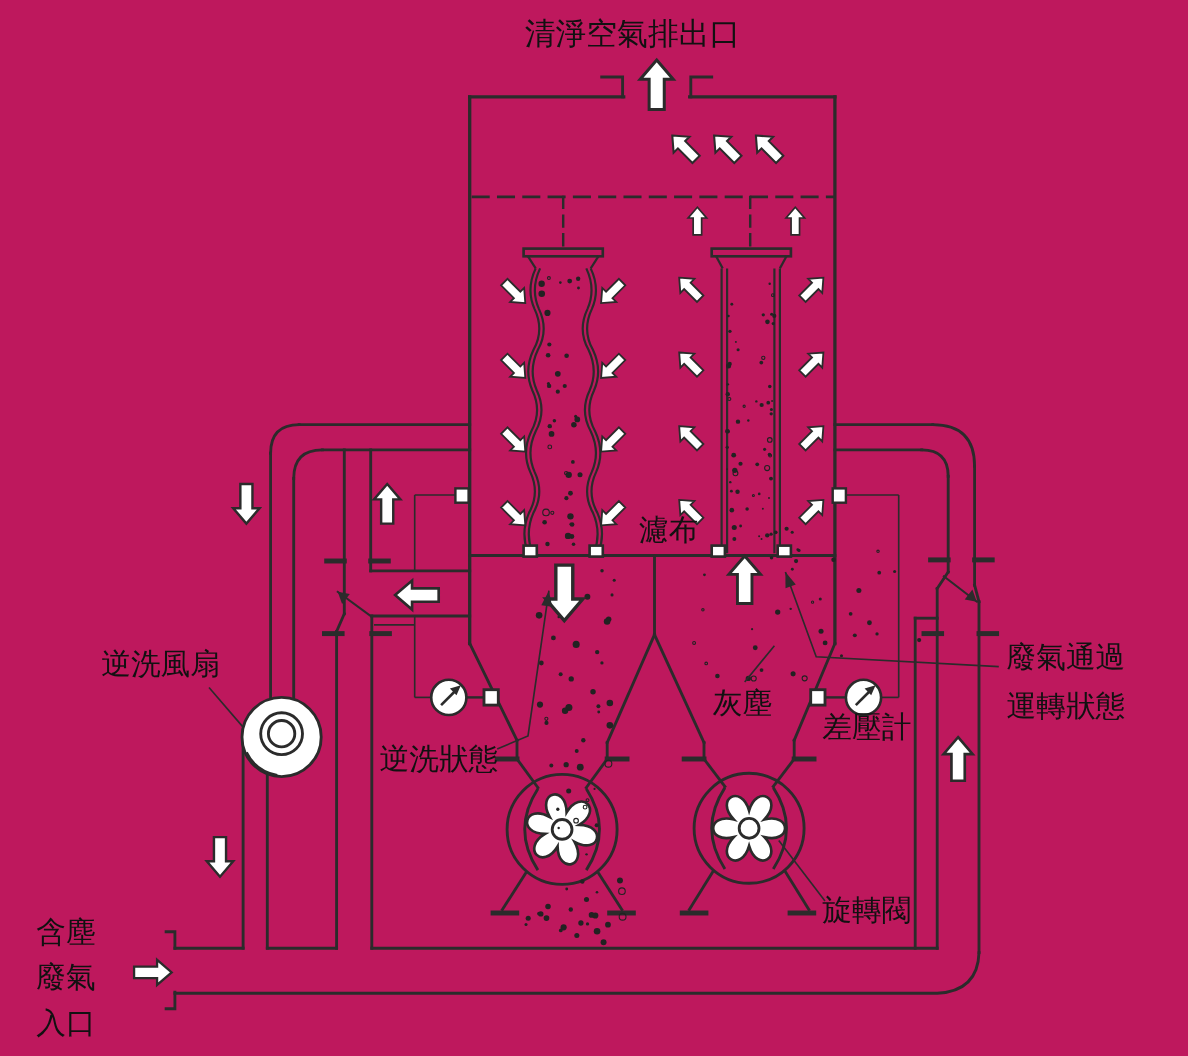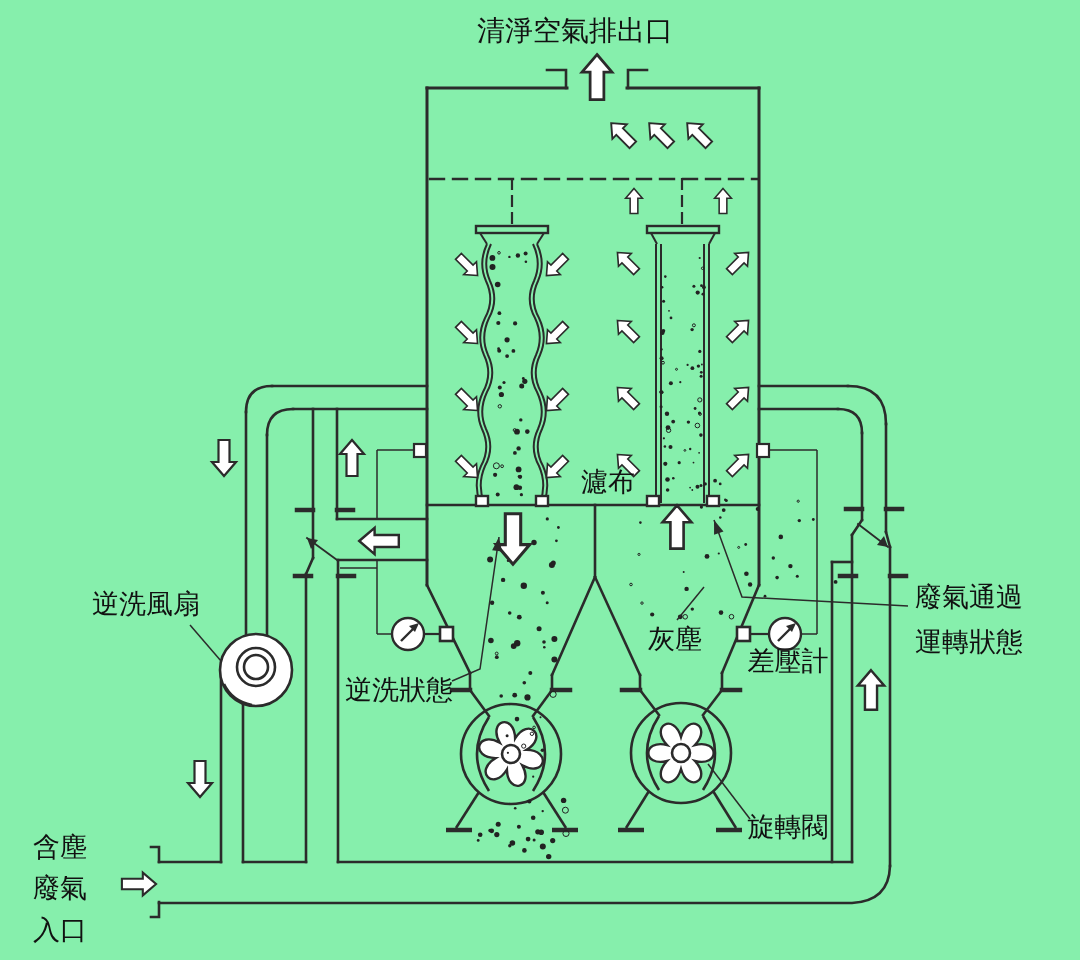--- a/index.html
+++ b/index.html
@@ -1,16 +1,16 @@
 <!DOCTYPE html>
 <html><head>
 <meta charset="utf-8">
 <style>
   html,body{margin:0;padding:0;background:#ffffff;}
-  #stage{position:relative;width:1080px;height:960px;background:#86efac;overflow:hidden;
+  #stage{position:relative;width:1080px;height:960px;background:#be185d;overflow:hidden;
          font-family:"Liberation Serif","DejaVu Serif",serif;}
   svg{position:absolute;left:0;top:0;}
   text{fill:#111111;font-family:"Liberation Serif","DejaVu Serif",serif;}
 </style>
 </head>
 <body>
 
 <div id="stage">
 <svg width="1080" height="960" viewBox="0 0 1080 960">
   <defs>

